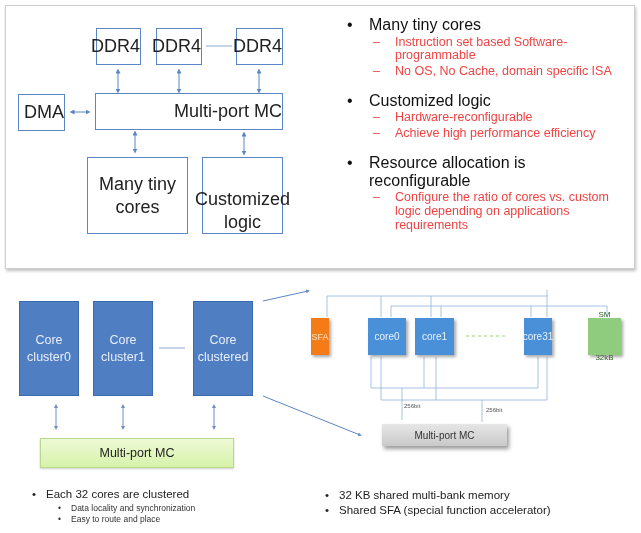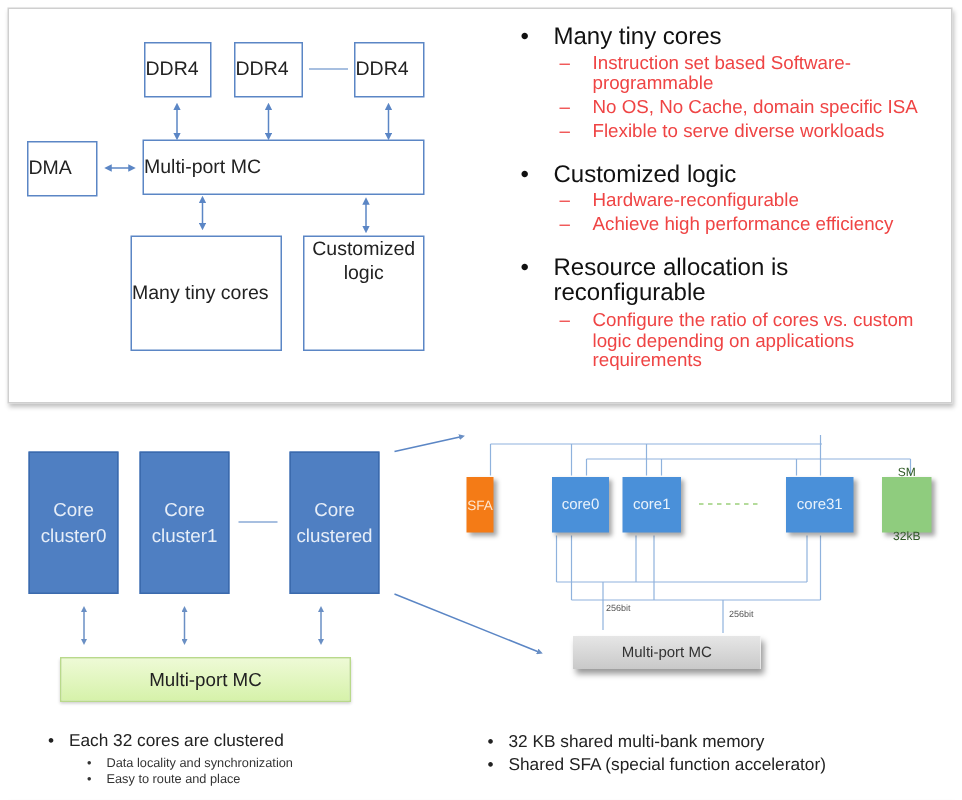--- a/index.html
+++ b/index.html
@@ -1,20 +1,20 @@
 <!DOCTYPE html>
 <html><head>
 <meta charset="utf-8">
 <style>
   html, body { margin:0; padding:0; background:#ffffff; }
   body { width:641px; height:533px; position:relative; overflow:hidden; font-family:"Liberation Sans", sans-serif; color:#1a1a1a; }
   .panel { position:absolute; background:#fff; border:1px solid #cfcfcf; box-shadow:1px 2px 3px rgba(0,0,0,0.25); }
   #top-panel { left:5px; top:5px; width:628px; height:262px; }
   #bottom-panel { left:5px; top:283px; width:628px; height:244px; }
-  .box { position:absolute; border:1.5px solid #5b86c5; background:#fff; display:flex; align-items:center; justify-content:flex-start; text-align:center; font-size:13px; color:#222; line-height:1.25; box-sizing:border-box; }
+  .box { position:absolute; border:1.5px solid #5b86c5; background:#fff; display:flex; align-items:center; justify-content:flex-end; text-align:center; font-size:18px; color:#222; line-height:1.25; box-sizing:border-box; }
   svg.overlay { position:absolute; left:0; top:0; pointer-events:none; }
   .bullets { position:absolute; }
   .b1 { position:relative; font-size:16px; padding-left:24px; color:#111; margin-top:0; line-height:1.1; }
   .b1::before { content:"•"; position:absolute; left:2px; top:0; font-size:16px; }
   .b2 { position:relative; font-size:12.5px; padding-left:50px; line-height:1.1; color:#ef4444; margin-top:2px; }
   .b2::before { content:"–"; position:absolute; left:28px; top:0; }
   .group { margin-bottom:13px; }
   .cluster { position:absolute; background:#4f7fc2; border:1px solid #3b6aad; color:#e7eef8; font-size:12.5px; display:flex; align-items:center; justify-content:center; text-align:left; line-height:1.3; box-sizing:border-box; }
   .mpmc-green { position:absolute; background:linear-gradient(#eefad6,#d6f2aa); border:1px solid #b9d98b; font-size:12.5px; display:flex; align-items:center; justify-content:center; color:#222; box-shadow:0 1px 2px rgba(0,0,0,0.2); }
   .core { position:absolute; background:#4a90d9; color:#e9f2fb; font-size:10px; display:flex; align-items:center; justify-content:center; box-shadow:2px 2px 3px rgba(0,0,0,0.35); }
@@ -102,21 +102,20 @@
     <line x1="482" y1="400" x2="482" y2="422"></line>
   </g>
   <line x1="466" y1="336" x2="507" y2="336" stroke="#9ccf7b" stroke-width="1" stroke-dasharray="3,3"></line>
 </svg>
 
 <div class="bullets" style="left:345px;top:16px;width:280px;">
   <div class="group">
     <div class="b1">Many tiny cores</div>
     <div class="b2">Instruction set based Software-programmable</div>
     <div class="b2">No OS, No Cache, domain specific ISA</div>
-    <div class="b2">Flexible to serve diverse workloads</div>
   </div>
   <div class="group">
     <div class="b1">Customized logic</div>
     <div class="b2">Hardware-reconfigurable</div>
     <div class="b2">Achieve high performance efficiency</div>
   </div>
   <div class="group">
     <div class="b1" style="width:210px;">Resource allocation is reconfigurable</div>
     <div class="b2">Configure the ratio of cores vs. custom logic depending on applications requirements</div>
   </div>
@@ -146,21 +145,21 @@
 
 <div class="sfa" style="left:311px;top:318px;width:18px;height:37px;">
     <span>SFA</span>
   </div>
 <div class="core" style="left:368px;top:318px;width:38px;height:37px;">
     <span>core0</span>
   </div>
 <div class="core" style="left:415px;top:318px;width:39px;height:37px;">
     <span>core1</span>
   </div>
-<div class="core" style="left:524px;top:318px;width:45px;height:37px;text-align:center;">
+<div class="core" style="left:524px;top:318px;width:28px;height:37px;text-align:center;">
     <span>core31</span>
   </div>
 <div class="sm" style="left:588px;top:318px;width:33px;height:37px;flex-direction:column;gap:32px;">
   <span>SM</span>
   <span>32kB</span>
 </div>
 <div class="bitlabel" style="left:404px;top:403px;">256bit</div>
 <div class="bitlabel" style="left:486px;top:407px;">256bit</div>
 <div class="mpmc-gray" style="left:382px;top:424px;width:125px;height:22px;">
   <span>Multi-port MC</span>

